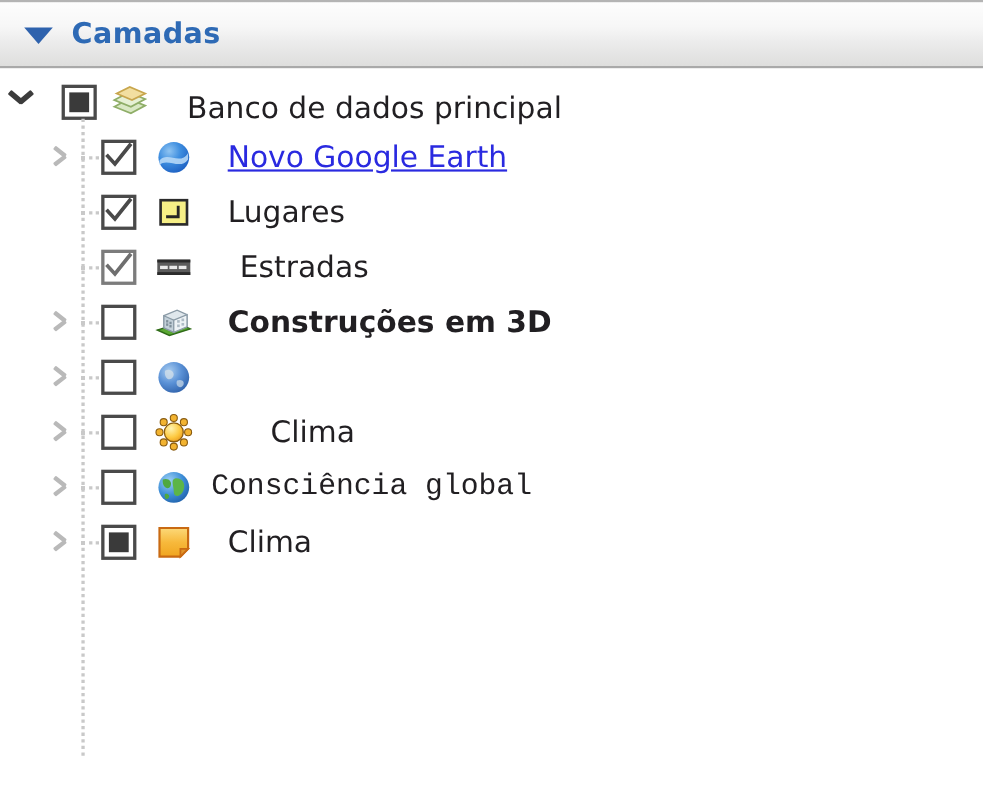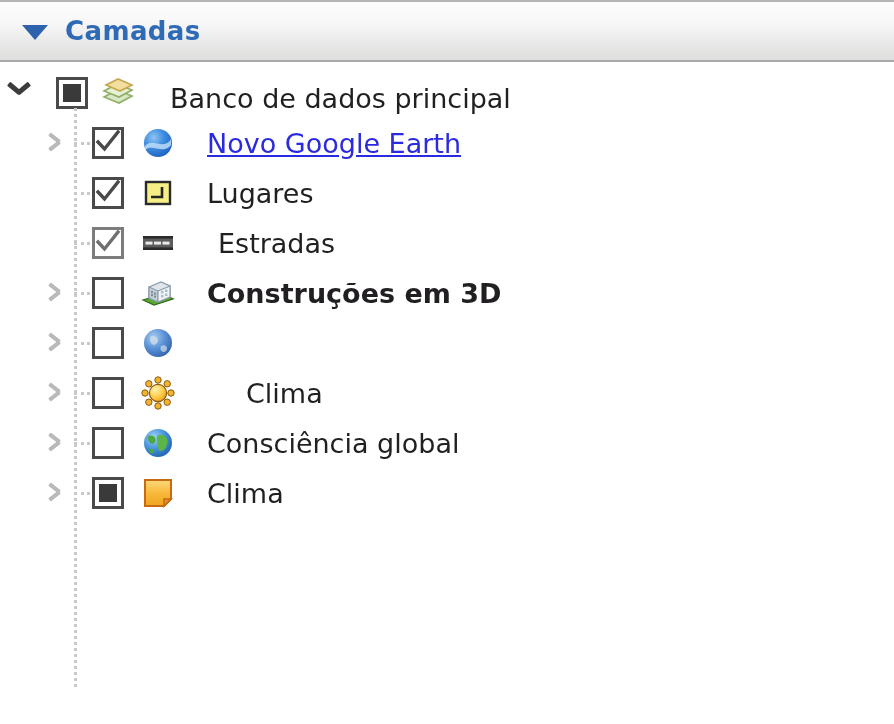--- a/index.html
+++ b/index.html
@@ -327,21 +327,21 @@
               <stop offset="0.55" stop-color="#3f8fd8"></stop>
               <stop offset="1" stop-color="#1d5ea8"></stop>
             </radialGradient>
           </defs>
           <circle cx="18" cy="18" r="14" fill="url(#gg1)"></circle>
           <path d="M8 11 C13 9, 17 13, 15 17 C13 21, 7 18, 8 11 Z" fill="#4fa83f"></path>
           <path d="M19 10 C25 9, 29 14, 27 20 C25 27, 18 28, 18 22 C18 17, 15 11, 19 10 Z" fill="#5cb548"></path>
           <path d="M10 24 C13 23, 15 26, 13 28 C11 30, 9 27, 10 24 Z" fill="#4fa83f"></path>
         </svg>
       </div>
-      <div class="label" style="left: 207px;">Consciência global</div>
+      <div class="label" style="left: 192px; font-family: Liberation Mono, monospace;">Consciência global</div>
     </div>
     <div class="row">
       <div class="hdot" style="left: 74px; width: 16px; top: 24px;"></div>
       <div class="expander" style="left: 44px; top: 11px;">
         <div class="chev right"></div>
       </div>
       <div class="cb" style="left: 92px;">
         <div class="fill"></div>
       </div>
       <div class="icon" style="left: 140px;">

